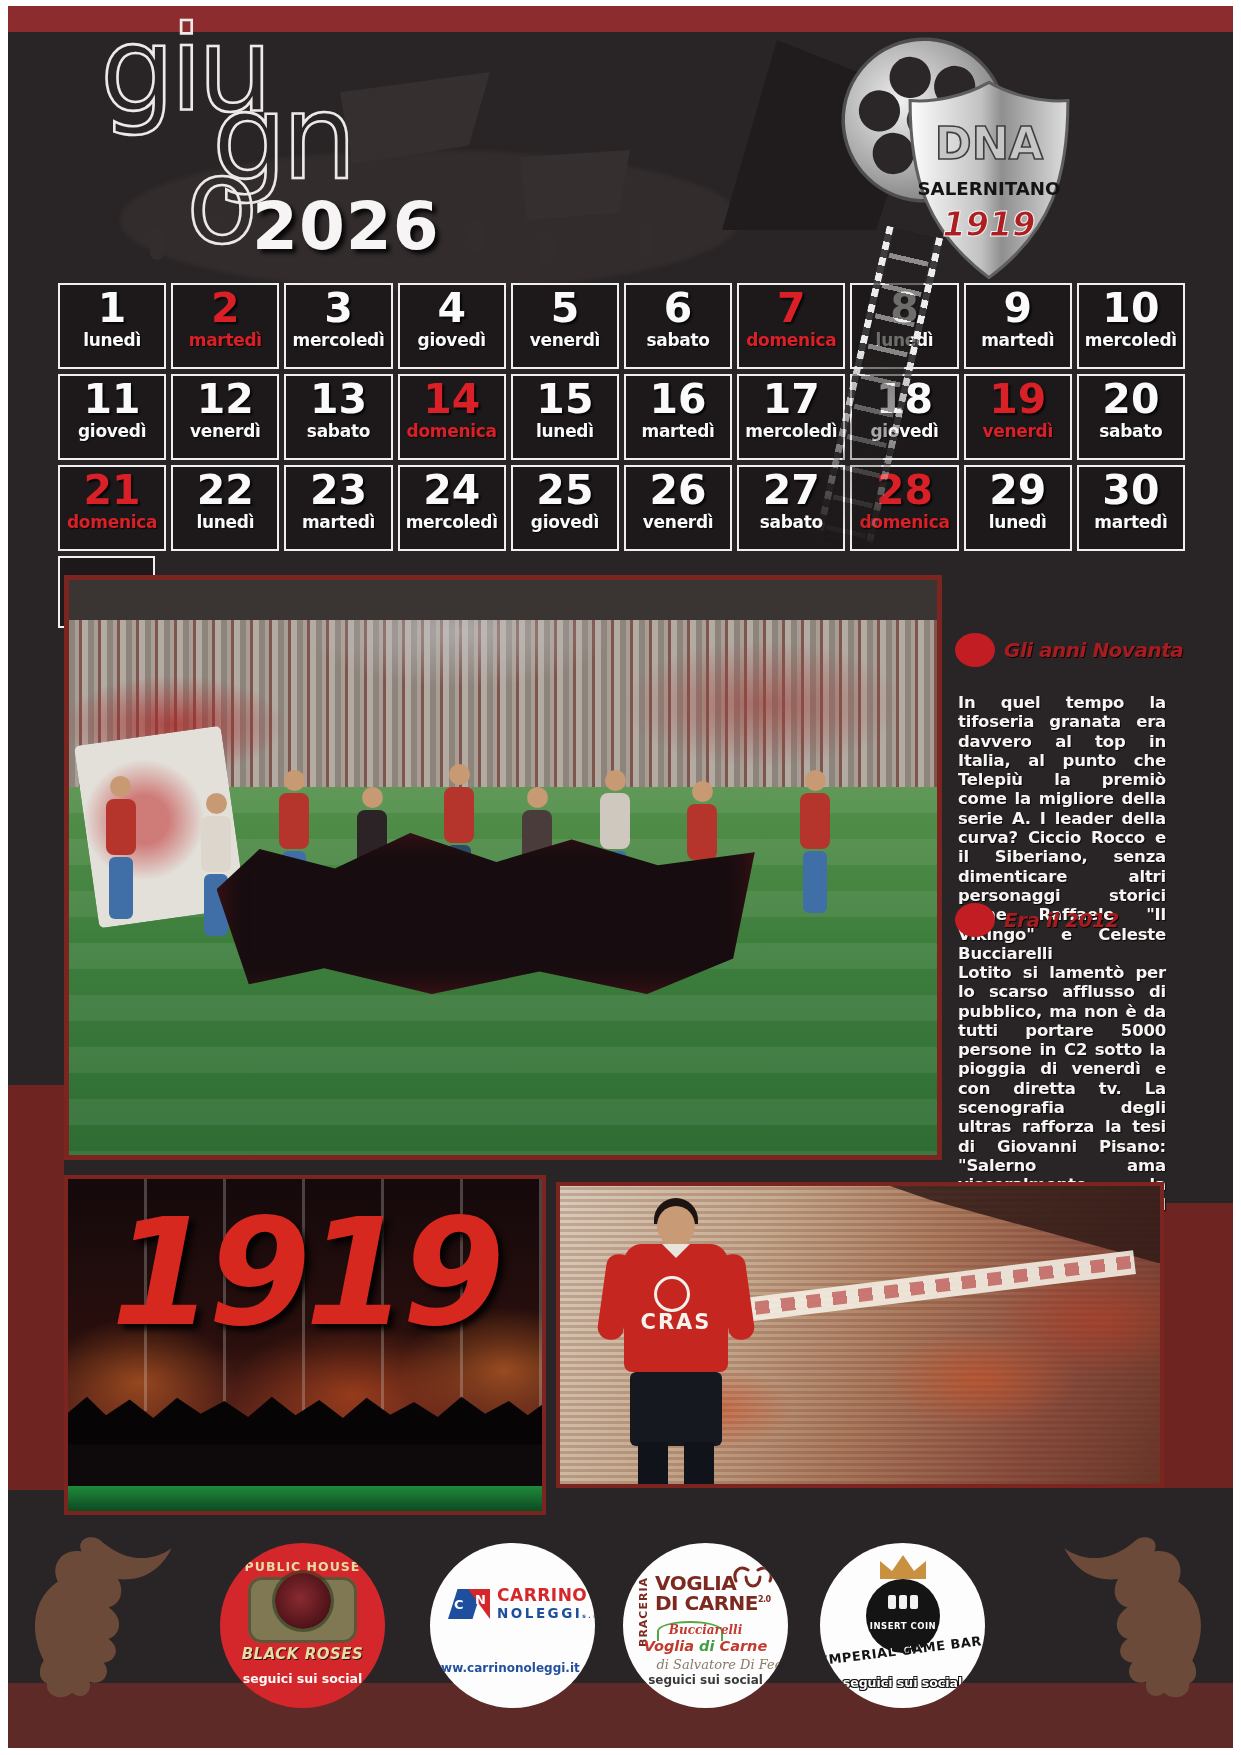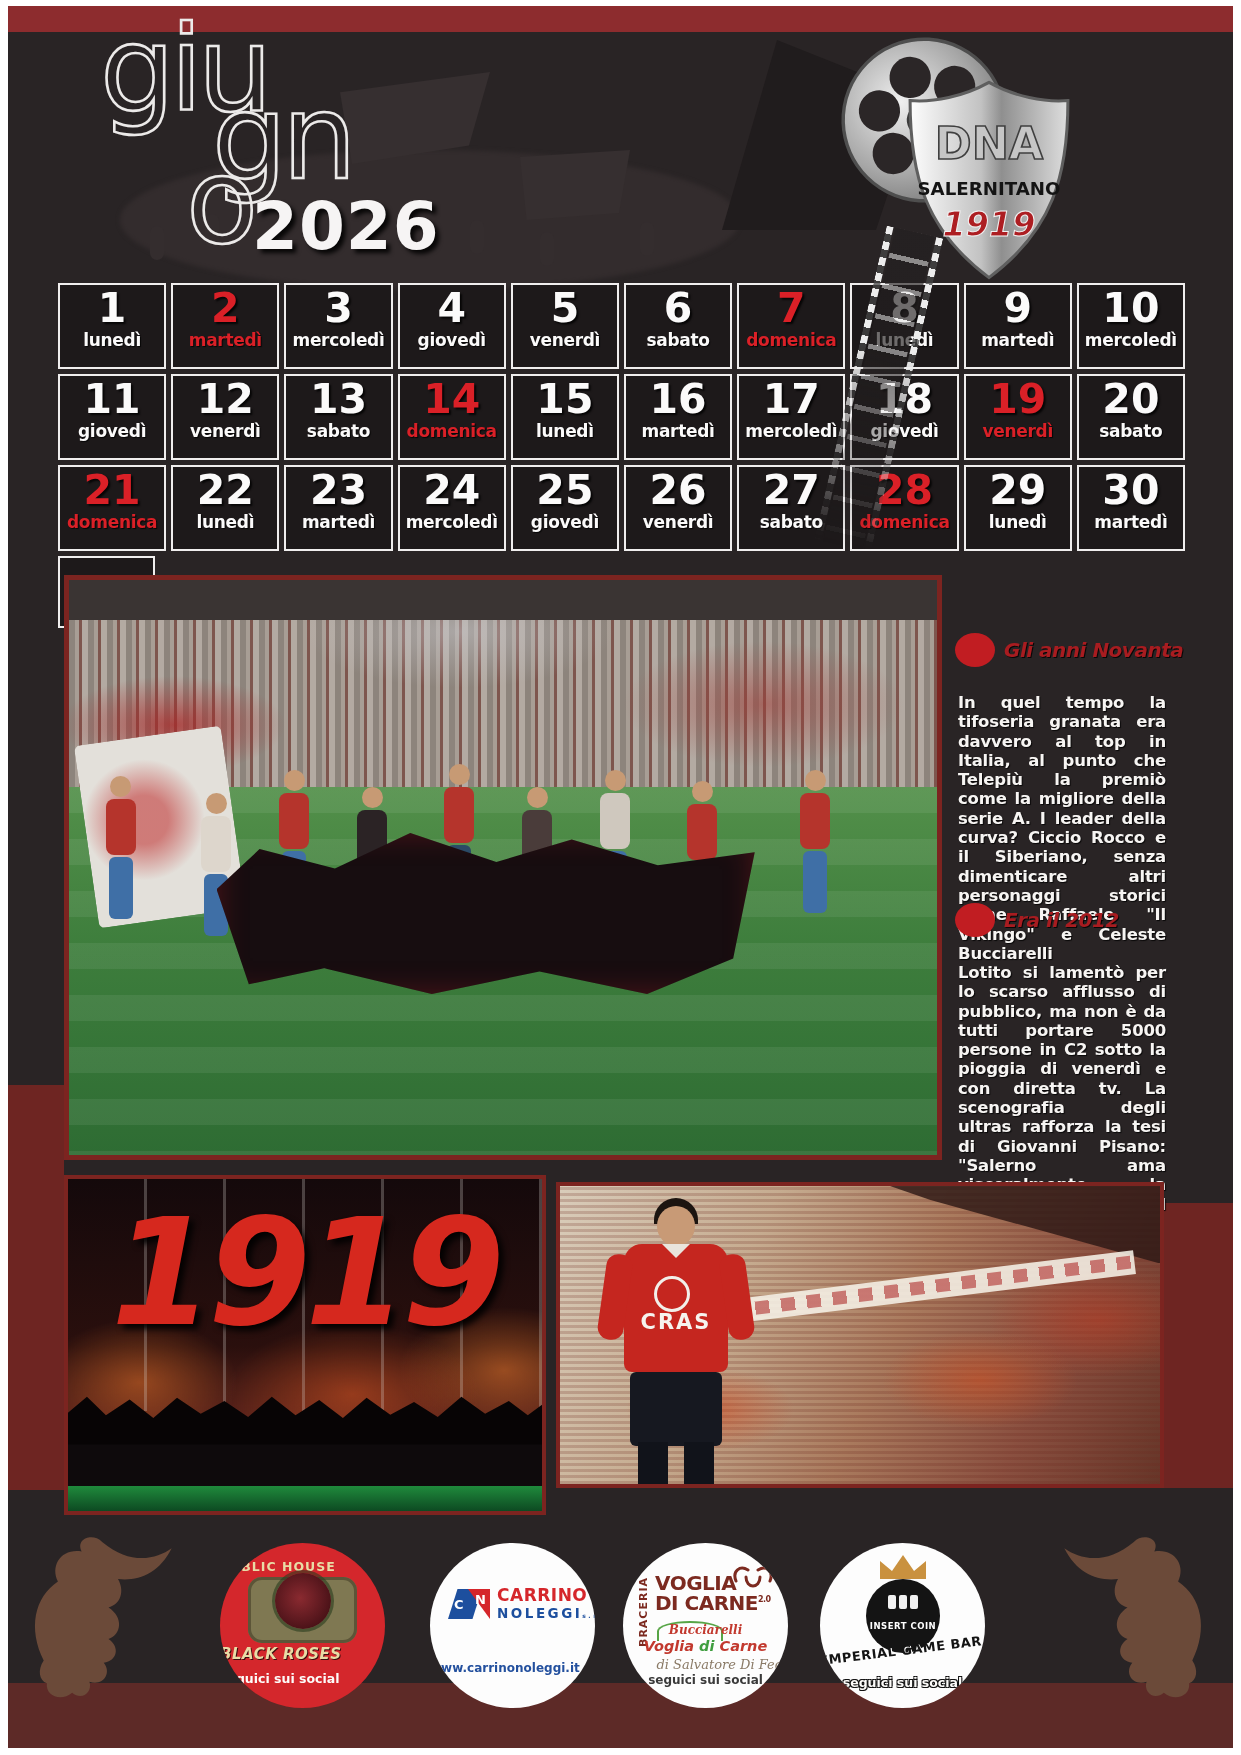--- a/index.html
+++ b/index.html
@@ -144,21 +144,21 @@
   .dragon.left{left:20px;top:1518px;}
   .dragon.right{left:1058px;top:1518px;transform:scaleX(-1);}
 
   
   .sponsor{position:absolute;top:1543px;width:165px;height:165px;border-radius:50%;z-index:6;
       overflow:hidden;box-sizing:border-box;}
   .sp1{left:220px;background:#d4272c;}
   .sp2{left:430px;background:#fdfdfd;}
   .sp3{left:623px;background:#fdfdfd;}
   .sp4{left:820px;background:#fdfdfd;}
-  .sp-center{position:absolute;width:100%;}
+  .sp-center{position:absolute;width:100%;text-align:center;}
 
   .sp1 .ph-top{top:16px;color:#e8dca6;font-size:12.5px;font-weight:800;letter-spacing:1px;}
   .sp1 .frame{position:absolute;left:28px;top:34px;width:109px;height:66px;background:#7f7852;
       border-radius:14px;box-shadow:0 0 0 3px #5c5538 inset;}
   .sp1 .rose{position:absolute;left:55px;top:30px;width:56px;height:56px;border-radius:50%;
       background:radial-gradient(circle at 45% 45%, #8a2a30 0%, #5a181e 55%, #32090d 100%);
       box-shadow:0 0 0 3px rgba(40,60,30,.6);}
   .sp1 .ph-name{top:102px;color:#e8dca6;font-size:15px;font-weight:800;font-style:italic;letter-spacing:.5px;
       text-shadow:1px 1px 0 #3a0d0f;}
   .sp1 .ph-social{top:128px;color:#fdfcfa;font-size:12.5px;font-weight:800;}

